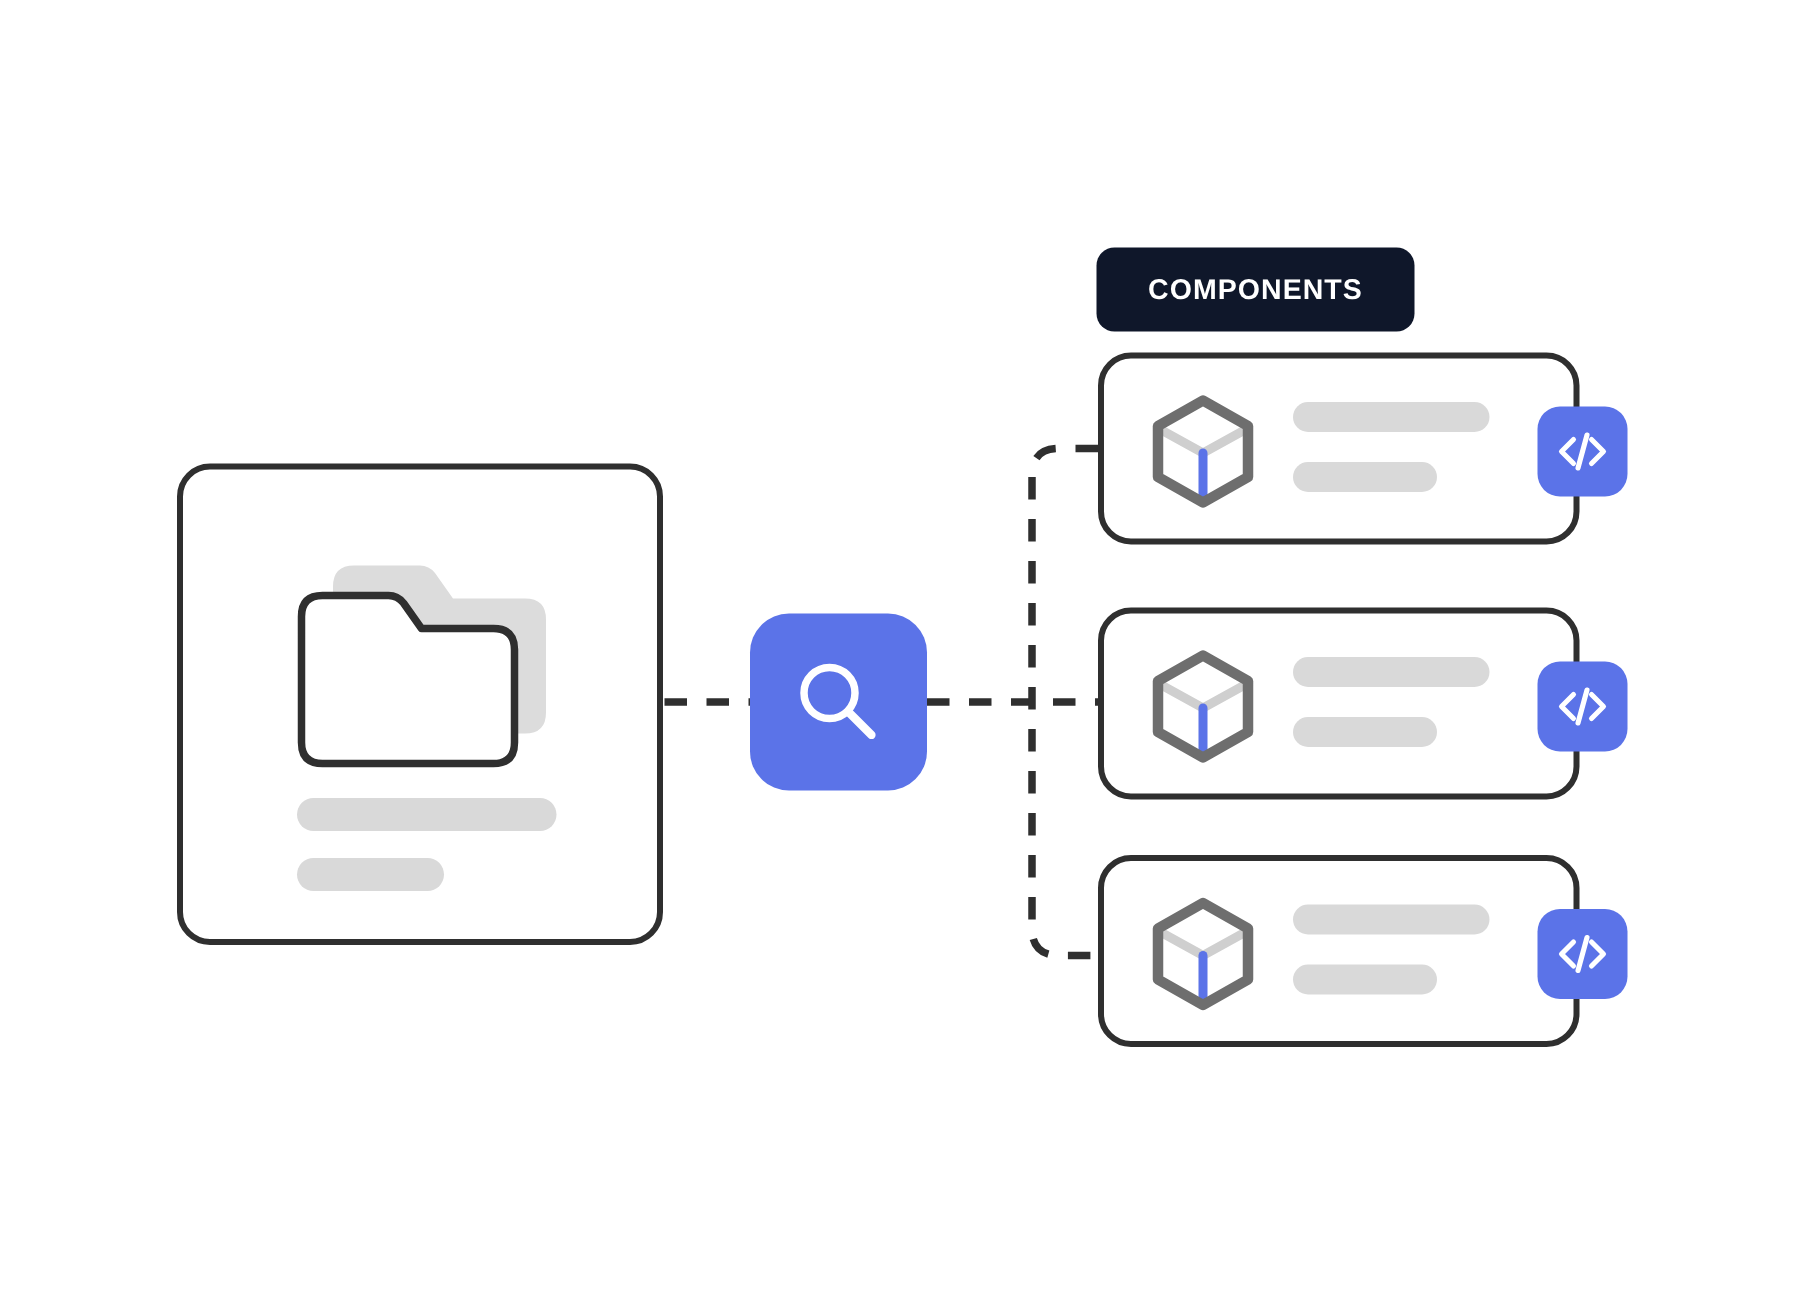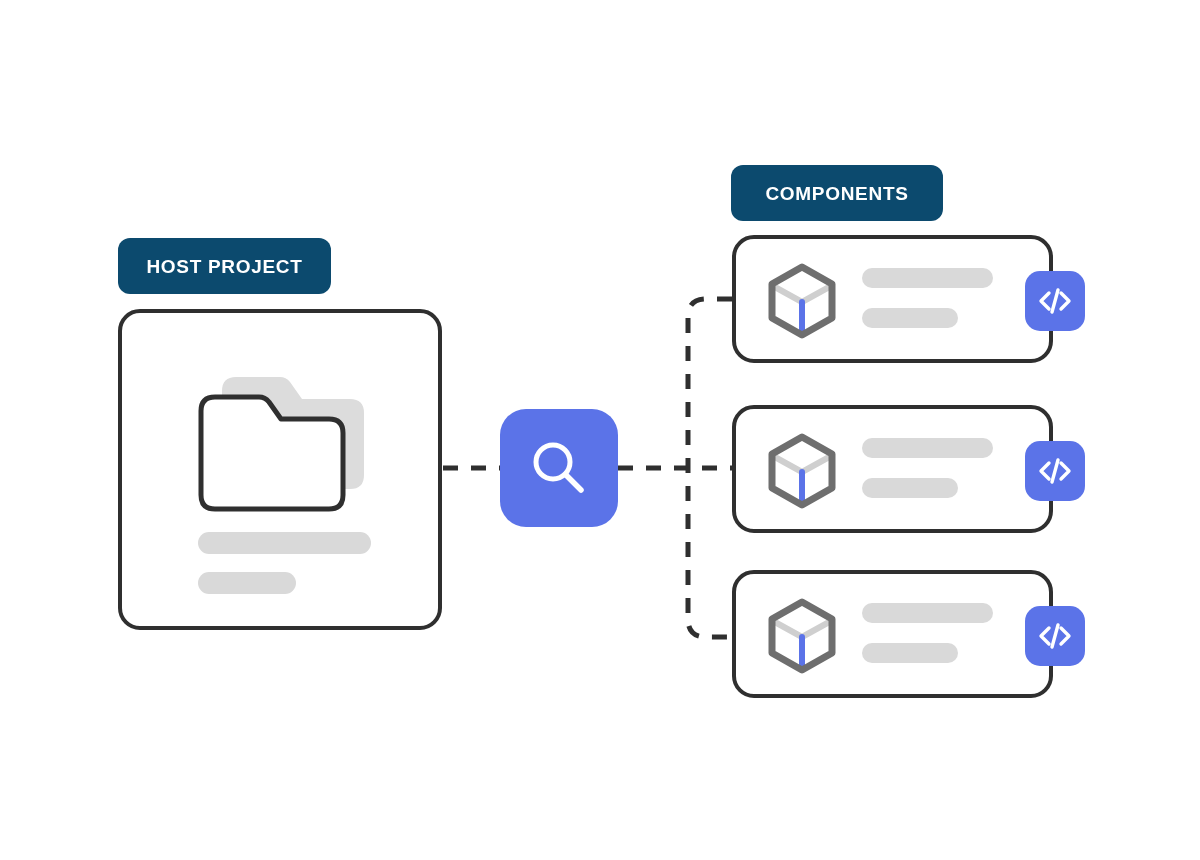--- a/index.html
+++ b/index.html
@@ -29,21 +29,21 @@
     height: 860px;
     pointer-events: none;
   }
 
   
   .badge {
     position: absolute;
     display: flex;
     align-items: center;
     justify-content: center;
-    background: #0c4a6e;
+    background: #0f172a;
     border-radius: 12px;
     color: #ffffff;
     font-size: 19px;
     font-weight: bold;
     letter-spacing: 0.7px;
     line-height: 1;
     white-space: nowrap;
   }
   #badge-host {
     left: 118px;
@@ -170,23 +170,20 @@
     <g fill="none" stroke="#2F2F2F" stroke-width="5" stroke-dasharray="15 13" stroke-linecap="butt">
 
       <path d="M 443 468 L 500 468"></path>
 
       <path d="M 618 468 L 732 468"></path>
 
       <path d="M 732 299 L 706 299 Q 688 299 688 317 L 688 619 Q 688 637 706 637 L 732 637"></path>
     </g>
   </svg>
 
-  <div class="badge" id="badge-host">
-    <span>HOST PROJECT</span>
-  </div>
 
   <div id="host-card">
 
     <svg id="host-folder-icon" class="host-folder" viewBox="0 0 170 145" width="170" height="145">
 
       <path fill="#DCDCDC" d="M 38 6
                L 82 6
                Q 88 6 92 11
                L 104 28
                L 152 28

